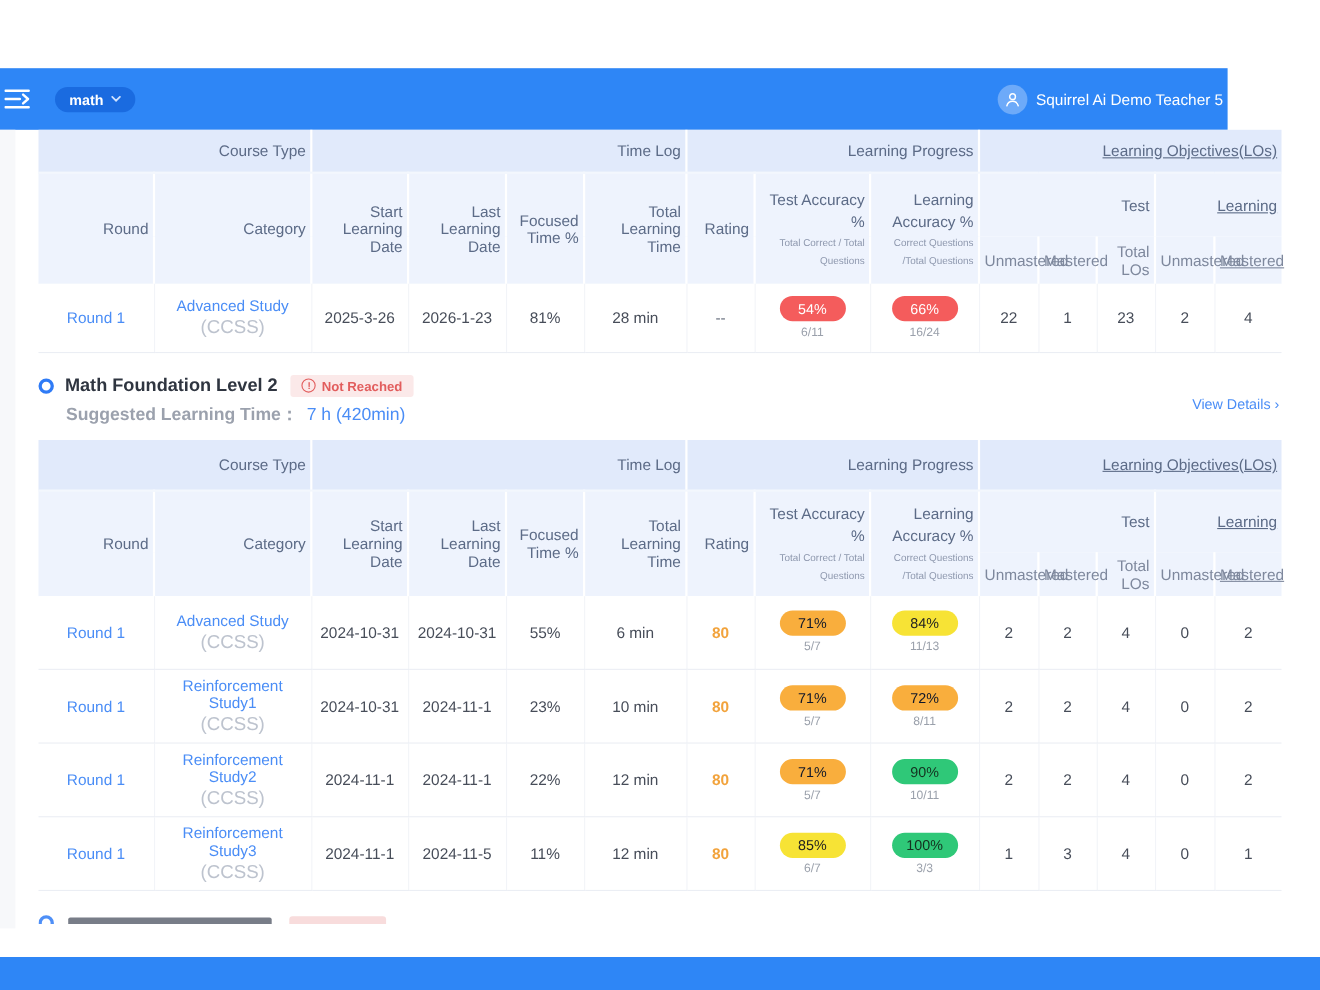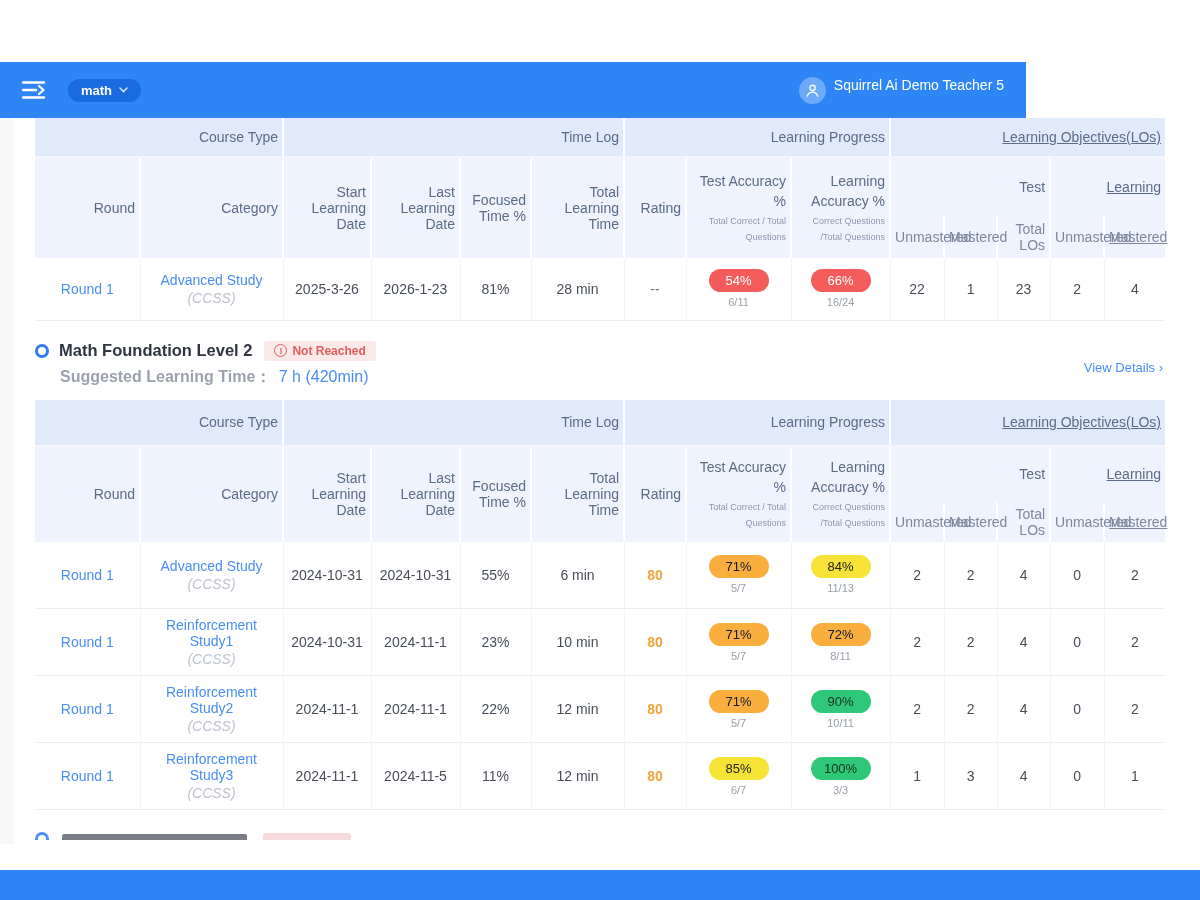--- a/index.html
+++ b/index.html
@@ -6,31 +6,31 @@
   html,body { margin:0; padding:0; }
   body {
     width:1200px; height:900px; overflow:hidden;
     font-family:"Liberation Sans", sans-serif;
     background:#ffffff;
   }
   .page { position:relative; width:1200px; height:900px; background:#fff; overflow:hidden; }
 
   
   .topbar {
-    position:absolute; top:62px; left:0; width:1026px; height:56px;
-    background:#2e86f6; display:flex; align-items:center; padding:0 22px;
+    position:absolute; top:62px; left:0; width:1116px; height:56px;
+    background:#2e86f6; display:flex; align-items:center; padding:0 4px;
   }
   .hamburger { width:26px; height:20px; margin-right:20px; cursor:pointer; display:flex; align-items:center; }
   .subject-pill {
     display:inline-flex; align-items:center; gap:7px;
     background:#1a6be0; color:#fff; border:none; border-radius:12px;
     height:23px; padding:0 13px; font-size:13px; font-weight:bold; cursor:pointer;
     font-family:"Liberation Sans", sans-serif;
   }
-  .user-area { margin-left:auto; display:flex; align-items:flex-start; gap:8px; cursor:pointer; }
+  .user-area { margin-left:auto; display:flex; align-items:center; gap:8px; cursor:pointer; }
   .avatar {
     width:27px; height:27px; border-radius:50%;
     background:rgba(255,255,255,.30); display:flex; align-items:center; justify-content:center;
   }
   .user-name { color:#fff; font-size:14px; }
 
   
   .gutter { position:absolute; left:0; top:118px; width:14px; height:726px; background:#f7f8fa; }
   .content { position:absolute; top:118px; left:35px; width:1130px; }
 
@@ -55,21 +55,21 @@
   .acc-sub { font-size:9px; color:#8e98ae; line-height:1.8; margin-top:2px; }
 
   td {
     background:#fff; text-align:center; font-size:14px; color:#474d59;
     border-right:1px solid #f2f4f8; border-bottom:1px solid #ebeef4; padding:4px 2px;
   }
   td:last-child { border-right:none; }
   .t1 td { height:62px; }
   .t2 td { height:67px; }
   .link { color:#4a8df6; text-decoration:none; cursor:pointer; }
-  .cat-sub { color:#bdc3ce; font-size:14px; margin-top:2px;font-style:italic; }
+  .cat-sub { color:#bdc3ce; font-size:17px; margin-top:2px; }
 
   .pill {
     display:inline-block; min-width:60px; padding:4px 13px;
     border-radius:13px; font-size:13px; font-weight:normal;
   }
   .pill[data-color="red"]    { background:#f45c5c; color:#ffffff; }
   .pill[data-color="orange"] { background:#f9ae3d; color:#0f172a; }
   .pill[data-color="yellow"] { background:#f7e335; color:#222222; }
   .pill[data-color="green"]  { background:#2fc878; color:#14301f; }
   .frac { color:#9aa0ab; font-size:11px; margin-top:4px; }

